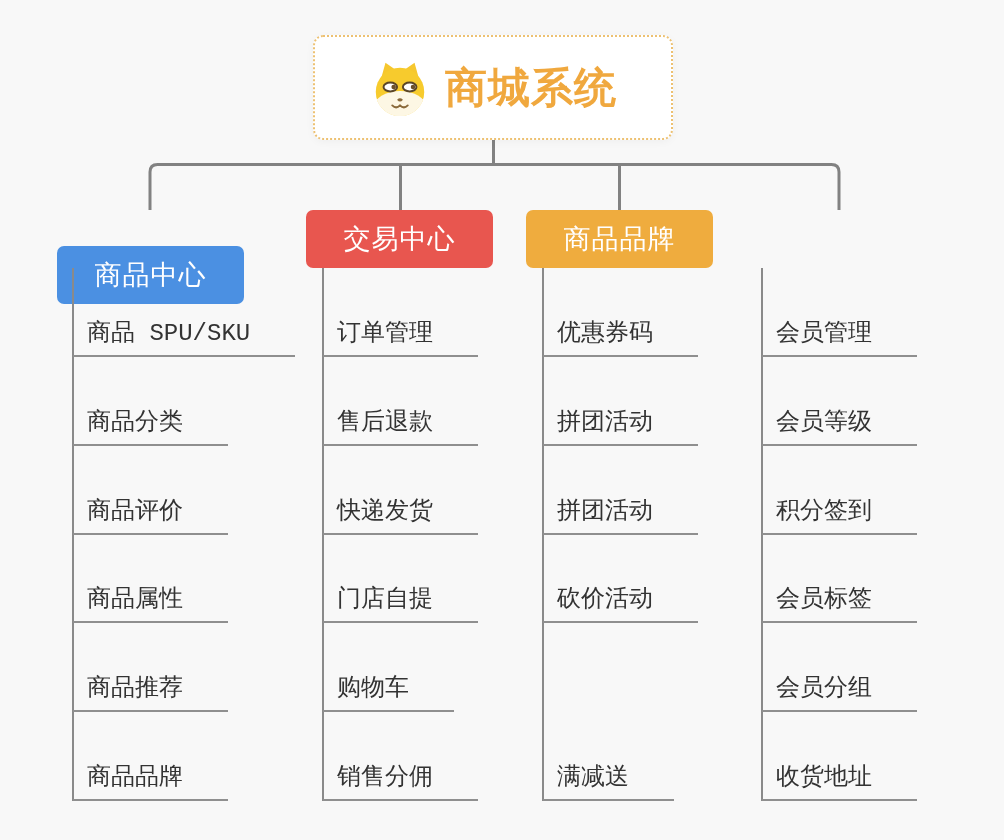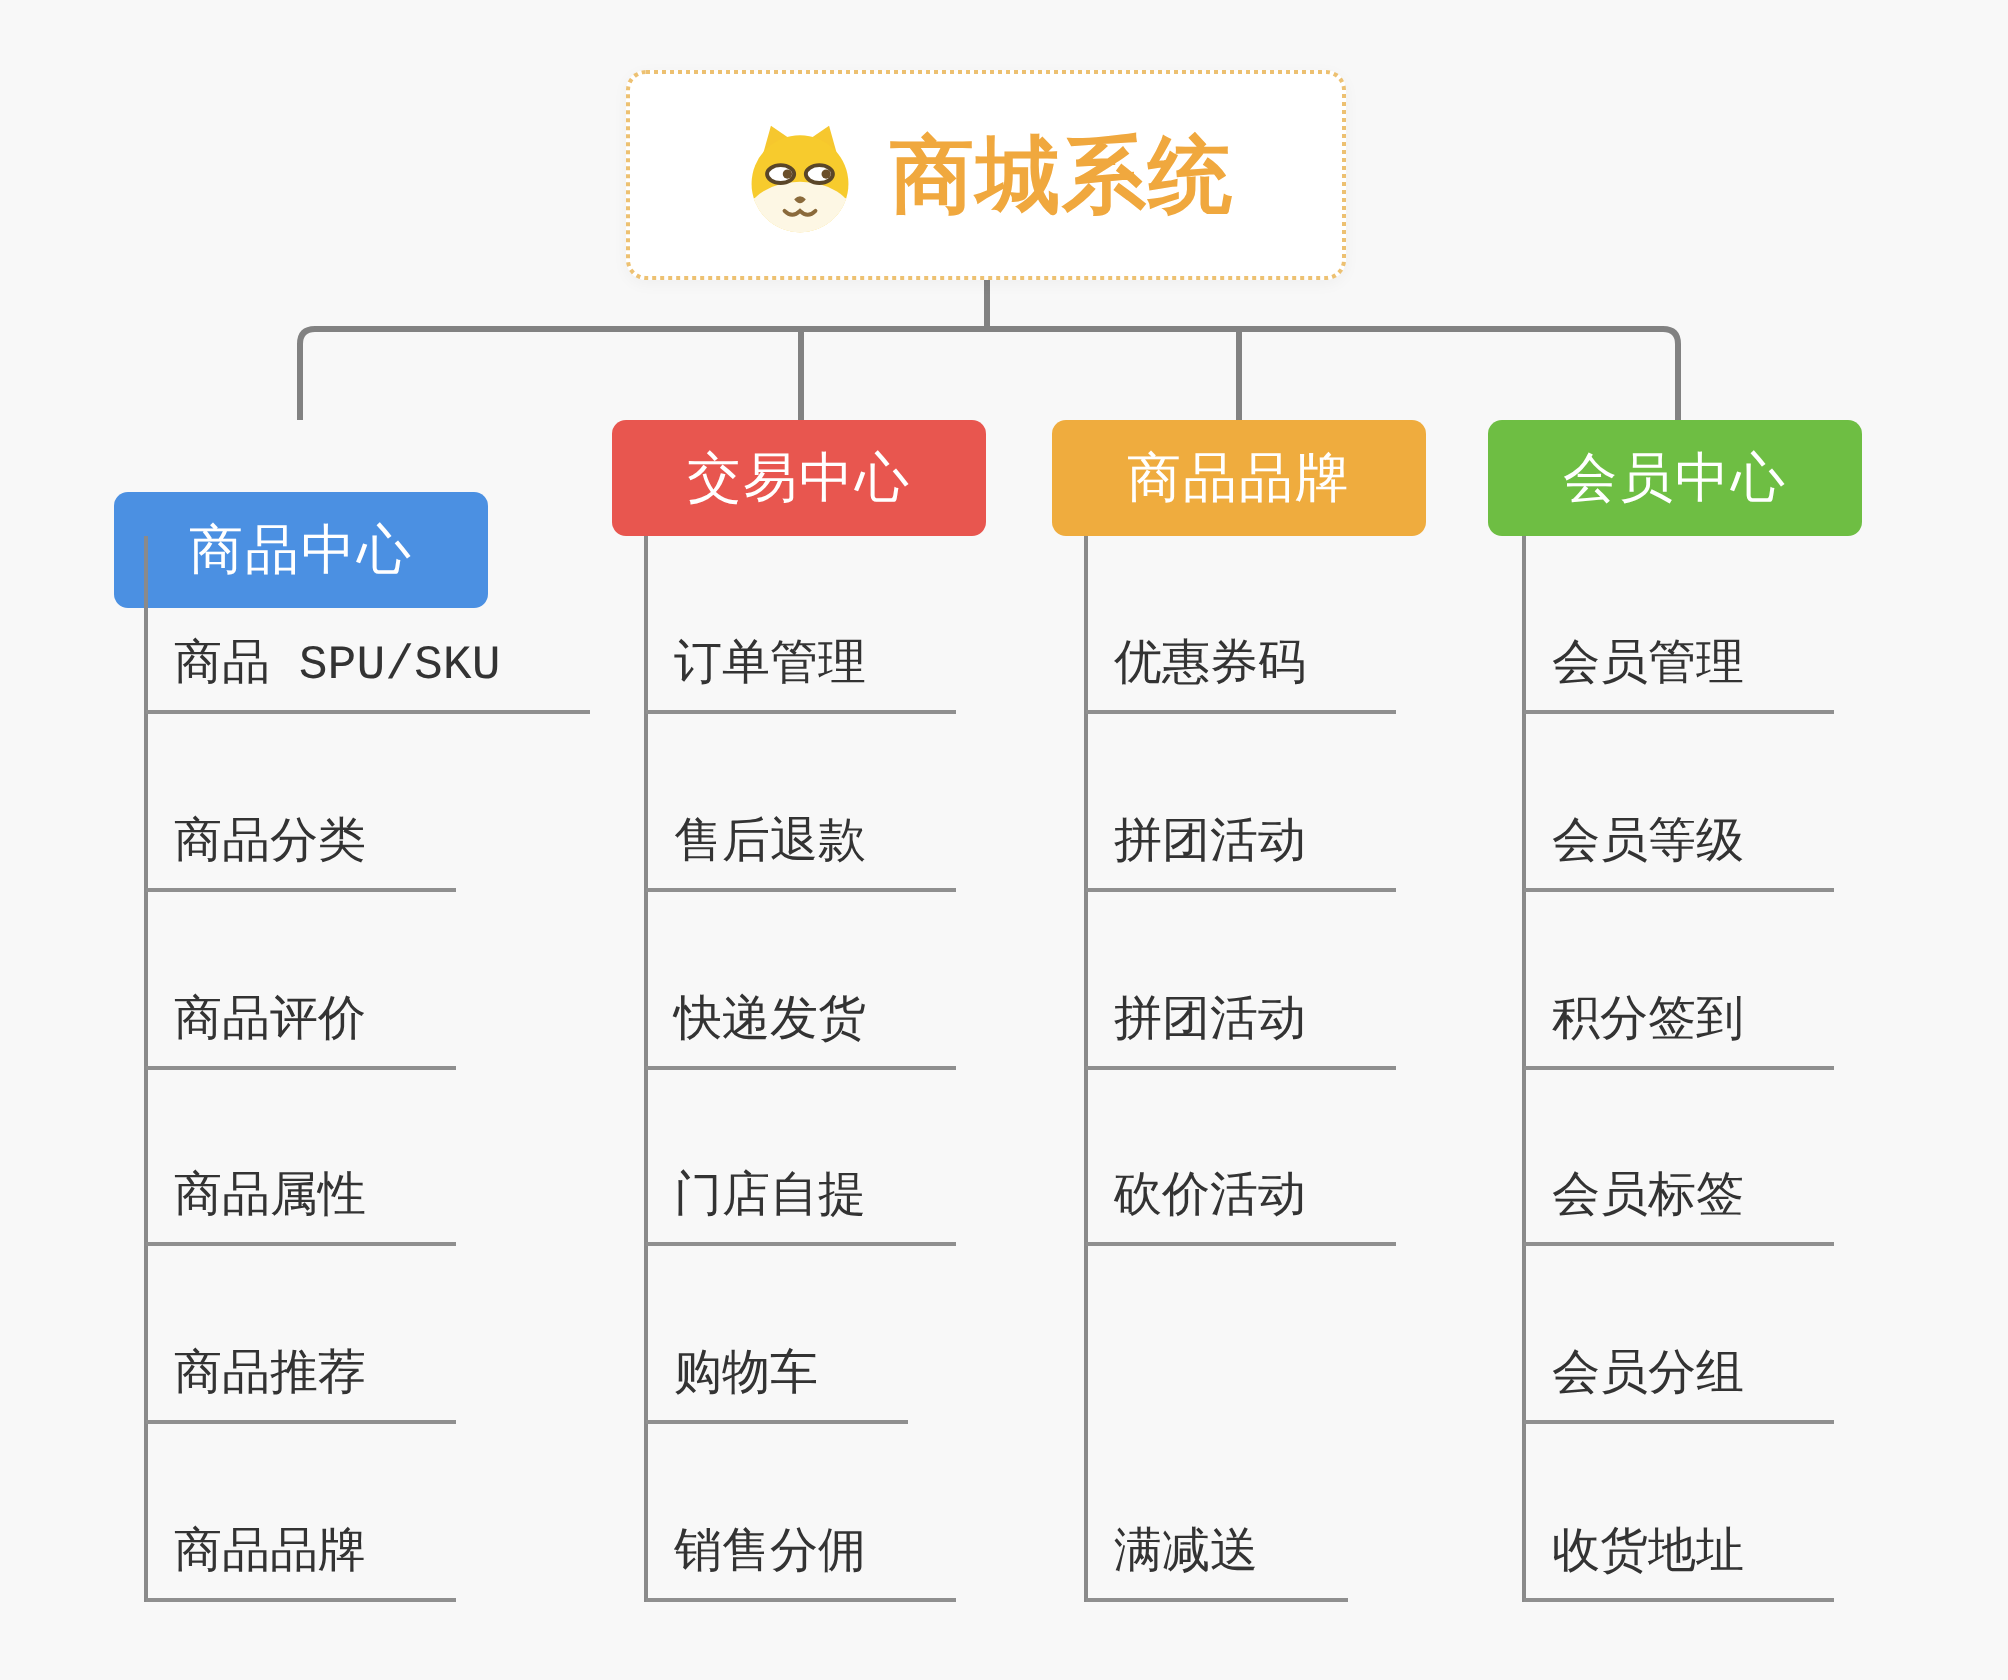--- a/index.html
+++ b/index.html
@@ -115,23 +115,20 @@
 
   <div class="branch b1" style="background-color: rgb(75, 144, 226); margin-top: 36px;">
     <span>商品中心</span>
   </div>
   <div class="branch b2" style="background-color: rgb(232, 86, 79);">
     <span>交易中心</span>
   </div>
   <div class="branch b3" style="background-color: rgb(239, 172, 62);">
     <span>商品品牌</span>
   </div>
-  <div class="branch b4" style="background-color: rgb(110, 190, 67);">
-    <span>会员中心</span>
-  </div>
 
   <div class="vline v1"></div>
   <div class="vline v2"></div>
   <div class="vline v3"></div>
   <div class="vline v4"></div>
 
   <div class="item c1 r1">商品 SPU/SKU</div>
   <div class="item c1 r2">商品分类</div>
   <div class="item c1 r3">商品评价</div>
   <div class="item c1 r5">商品推荐</div>

